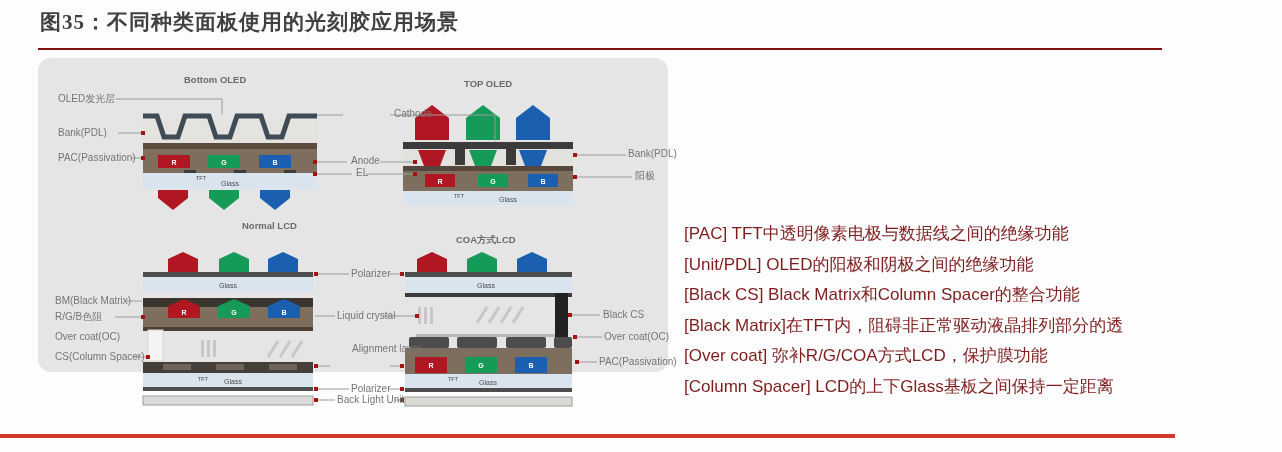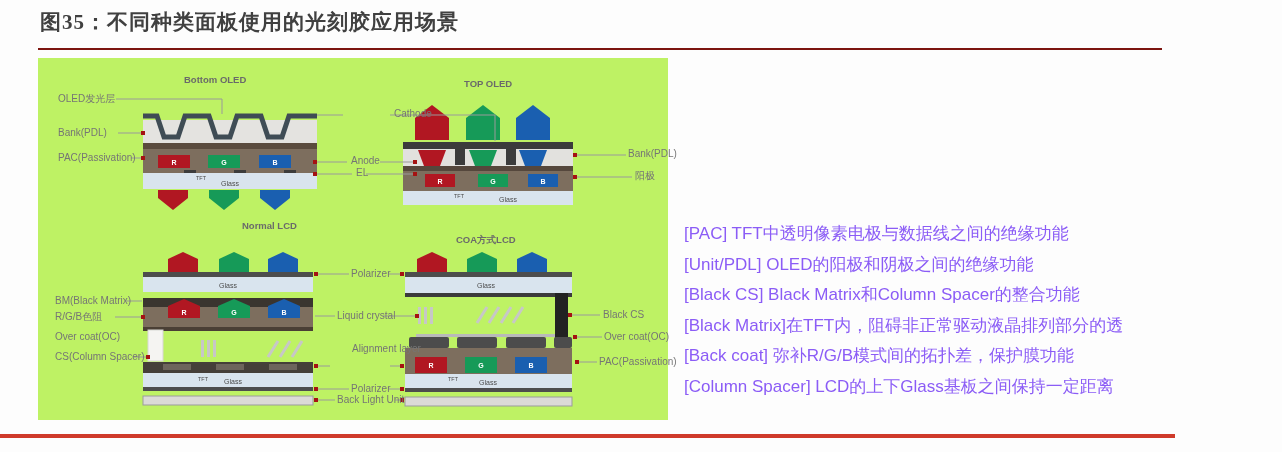--- a/index.html
+++ b/index.html
@@ -1,29 +1,29 @@
 <!DOCTYPE html>
 <html><head>
 <meta charset="utf-8">
 <style>
   html,body{margin:0;padding:0;background:#fff;}
   .page{position:relative;width:1282px;height:452px;background:#fdfdfd;overflow:hidden;
         font-family:"Liberation Sans",sans-serif;}
   .caption{position:absolute;left:40px;top:8px;font-size:21px;font-weight:bold;color:#404040;
            font-family:"Liberation Serif",serif;letter-spacing:1px;white-space:nowrap;}
   .caption-rule{position:absolute;left:38px;top:48px;width:1124px;height:2px;background:#7c1510;}
-  .figure-panel{position:absolute;left:38px;top:58px;width:630px;height:362px;background:#bef264;}
+  .figure-panel{position:absolute;left:38px;top:58px;width:630px;height:314px;background:#e5e5e5;border-radius:13px;}
   .figure-panel svg{position:absolute;left:0;top:0;}
   .dtitle{position:absolute;font-size:9.5px;font-weight:bold;color:#6a6a6a;white-space:nowrap;}
   .lbl{position:absolute;font-size:10px;color:#757575;white-space:nowrap;line-height:10px;}
   .svg-rgb{font:bold 7px "Liberation Sans",sans-serif;fill:#fff;}
   .svg-word{font:7px "Liberation Sans",sans-serif;fill:#4a4a4a;}
   .svg-word-sm{font:5.5px "Liberation Sans",sans-serif;fill:#4a4a4a;}
   .notes{position:absolute;left:684px;top:219px;width:560px;}
-  .note-line{height:30.5px;line-height:30.5px;font-size:17px;color:#8b5cf6;white-space:nowrap;}
+  .note-line{height:30.5px;line-height:30.5px;font-size:17px;color:#7f1d1d;white-space:nowrap;}
   .bottom-rule{position:absolute;left:0;top:434px;width:1175px;height:4px;background:#cf3a2b;}
   .watermark{position:absolute;right:6px;top:403px;font-size:31px;font-weight:bold;color:#141414;
              letter-spacing:1px;white-space:nowrap;
              text-shadow:-2px -2px 0 #fff,2px -2px 0 #fff,-2px 2px 0 #fff,2px 2px 0 #fff,
                          0 -2px 0 #fff,0 2px 0 #fff,-2px 0 0 #fff,2px 0 0 #fff;}
 </style>
 </head>
 <body>
 
 <div class="page">
@@ -239,19 +239,19 @@
     <div class="lbl" style="left:565px;top:252px;">Black CS</div>
     <div class="lbl" style="left:566px;top:274px;">Over coat(OC)</div>
     <div class="lbl" style="left:561px;top:299px;">PAC(Passivation)</div>
   </div>
 
   <div class="notes">
     <div class="note-line">[PAC] TFT中透明像素电极与数据线之间的绝缘功能</div>
     <div class="note-line">[Unit/PDL] OLED的阳极和阴极之间的绝缘功能</div>
     <div class="note-line">[Black CS] Black Matrix和Column Spacer的整合功能</div>
     <div class="note-line">[Black Matrix]在TFT内，阻碍非正常驱动液晶排列部分的透</div>
-    <div class="note-line">[Back coat] 弥补R/G/B模式间的拓扑差，保护膜功能</div>
+    <div class="note-line">[Over coat] 弥补R/G/COA方式LCD，保护膜功能</div>
     <div class="note-line">[Column Spacer] LCD的上下Glass基板之间保持一定距离</div>
   </div>
 
   <div class="bottom-rule"></div>
 
 </div>
 
 </body></html>

